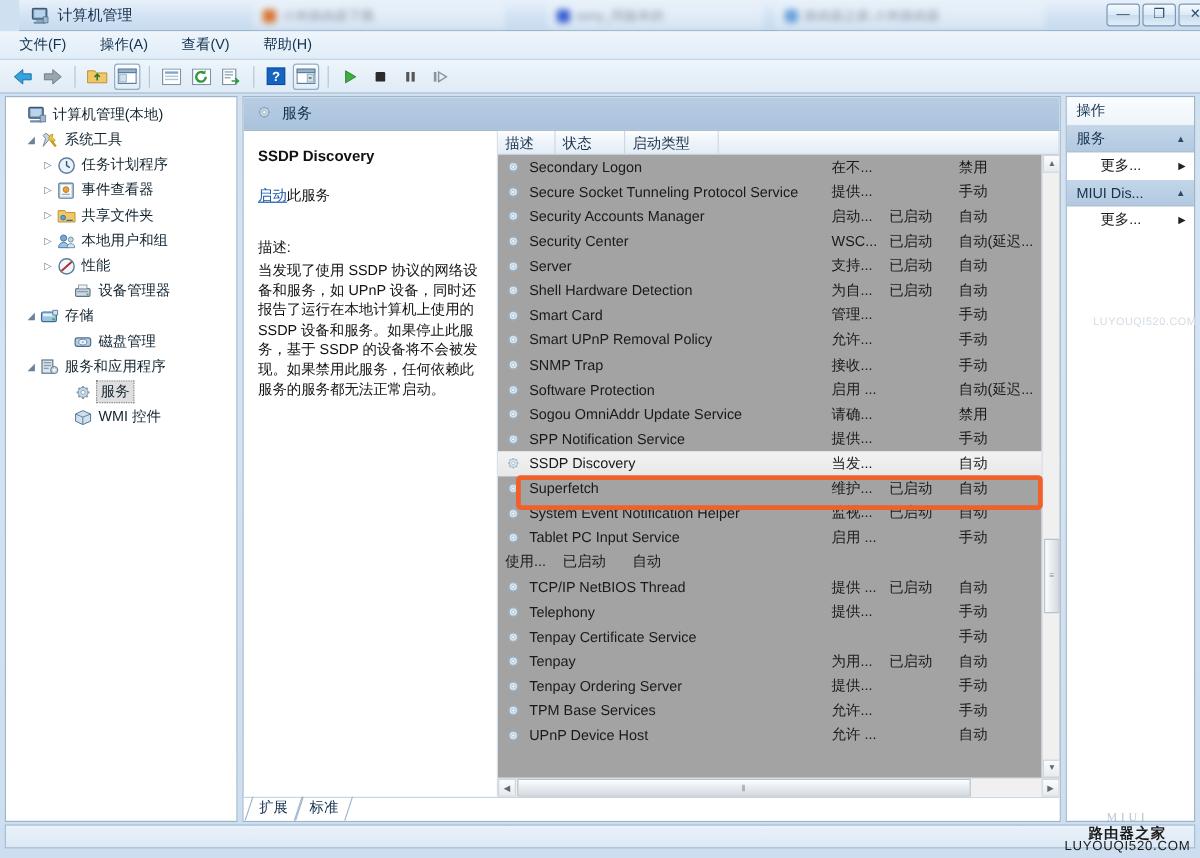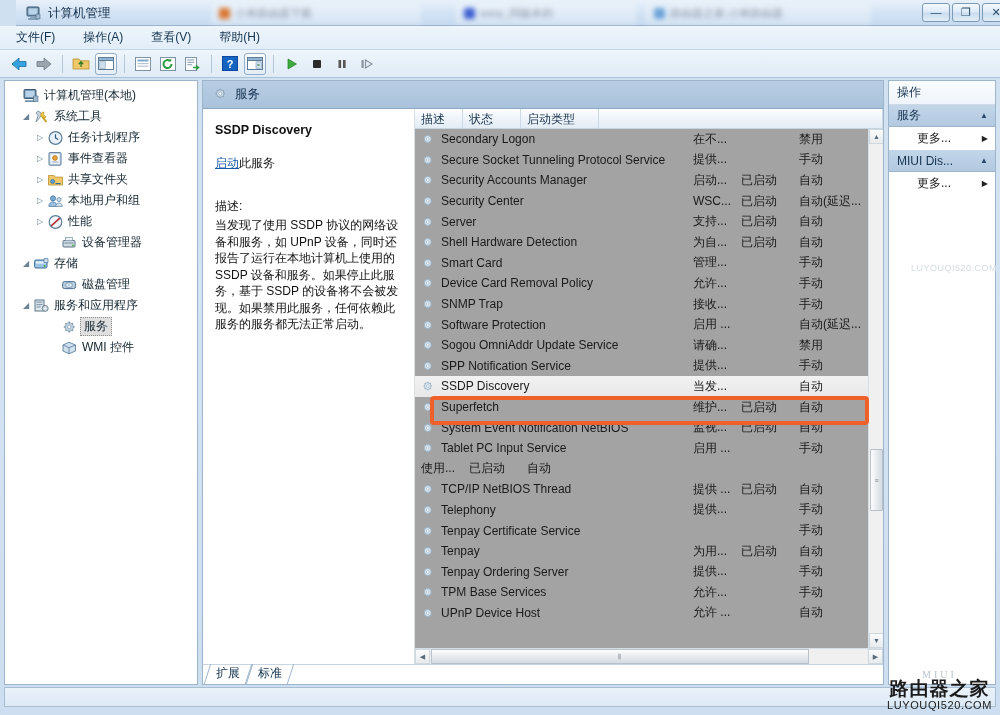--- a/index.html
+++ b/index.html
@@ -244,22 +244,22 @@
   }
   .wm-box {
     position: absolute; right: 8px; bottom: 4px; z-index: 25;
     text-align: center; line-height: 1;
   }
   .wm-top {
     font-size: 10px; color: #b9c4cf; letter-spacing: 3px; margin-bottom: 1px;
     font-family: "Liberation Serif", serif;
   }
   .wm-cn {
-    font-size: 19px; font-weight: bold; color: #1b1b1b;
-    letter-spacing: 1px; font-family: Liberation Mono, monospace; text-align: center;
+    font-size: 12px; font-weight: bold; color: #1b1b1b;
+    letter-spacing: 1px; font-family: Liberation Sans, sans-serif; text-align: center;
   }
   .wm-en {
     font-size: 11px; color: #1b1b1b; letter-spacing: .6px;
     font-family: "Liberation Sans", sans-serif;
   }
 </style>
 </head>
 <body>
 
 <div class="app">
@@ -722,21 +722,21 @@
                   </div>
                   <div class="row">
                     <div class="cell name c-name">
                       <span class="gear"><svg width="14" height="14" viewBox="0 0 17 16">
                           <circle cx="8.2" cy="8" r="4.1" fill="#dae6ef" stroke="#93adc0" stroke-width=".8"></circle>
                           <circle cx="8.2" cy="8" r="1.6" fill="#fff" stroke="#93adc0" stroke-width=".7"></circle>
                           <g stroke="#9db6c8" stroke-width="1.5">
                             <path d="M8.2 2.8v1.5M8.2 11.9v1.5M3 8h1.5M11.9 8h1.5M4.5 4.3l1 1M10.9 10.7l1 1M11.9 4.3l-1 1M4.5 11.7l1-1"></path>
                           </g>
                         </svg></span>
-                      <span>Device Card Removal Policy</span>
+                      <span>Smart UPnP Removal Policy</span>
                     </div>
                     <div class="cell c-desc">允许...</div>
                     <div class="cell c-state"></div>
                     <div class="cell c-start">手动</div>
                     <div class="cell c-logon"></div>
                   </div>
                   <div class="row">
                     <div class="cell name c-name">
                       <span class="gear"><svg width="14" height="14" viewBox="0 0 17 16">
                           <circle cx="8.2" cy="8" r="4.1" fill="#dae6ef" stroke="#93adc0" stroke-width=".8"></circle>
@@ -834,21 +834,21 @@
                   </div>
                   <div class="row">
                     <div class="cell name c-name">
                       <span class="gear"><svg width="14" height="14" viewBox="0 0 17 16">
                           <circle cx="8.2" cy="8" r="4.1" fill="#dae6ef" stroke="#93adc0" stroke-width=".8"></circle>
                           <circle cx="8.2" cy="8" r="1.6" fill="#fff" stroke="#93adc0" stroke-width=".7"></circle>
                           <g stroke="#9db6c8" stroke-width="1.5">
                             <path d="M8.2 2.8v1.5M8.2 11.9v1.5M3 8h1.5M11.9 8h1.5M4.5 4.3l1 1M10.9 10.7l1 1M11.9 4.3l-1 1M4.5 11.7l1-1"></path>
                           </g>
                         </svg></span>
-                      <span>System Event Notification NetBIOS</span>
+                      <span>System Event Notification Helper</span>
                     </div>
                     <div class="cell c-desc">监视...</div>
                     <div class="cell c-state">已启动</div>
                     <div class="cell c-start">自动</div>
                     <div class="cell c-logon"></div>
                   </div>
                   <div class="row">
                     <div class="cell name c-name">
                       <span class="gear"><svg width="14" height="14" viewBox="0 0 17 16">
                           <circle cx="8.2" cy="8" r="4.1" fill="#dae6ef" stroke="#93adc0" stroke-width=".8"></circle>

